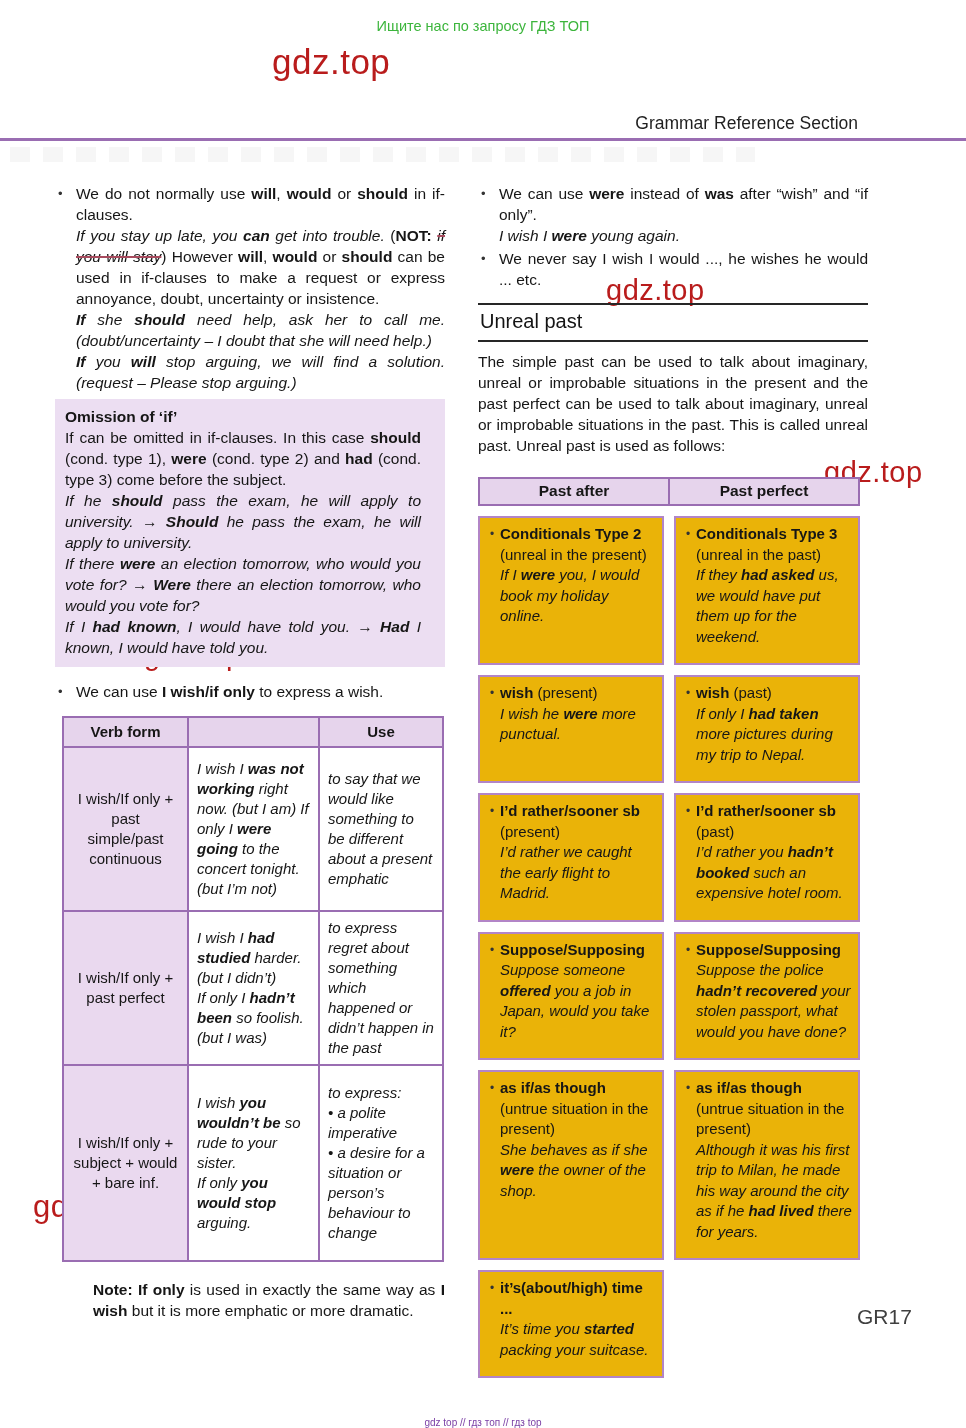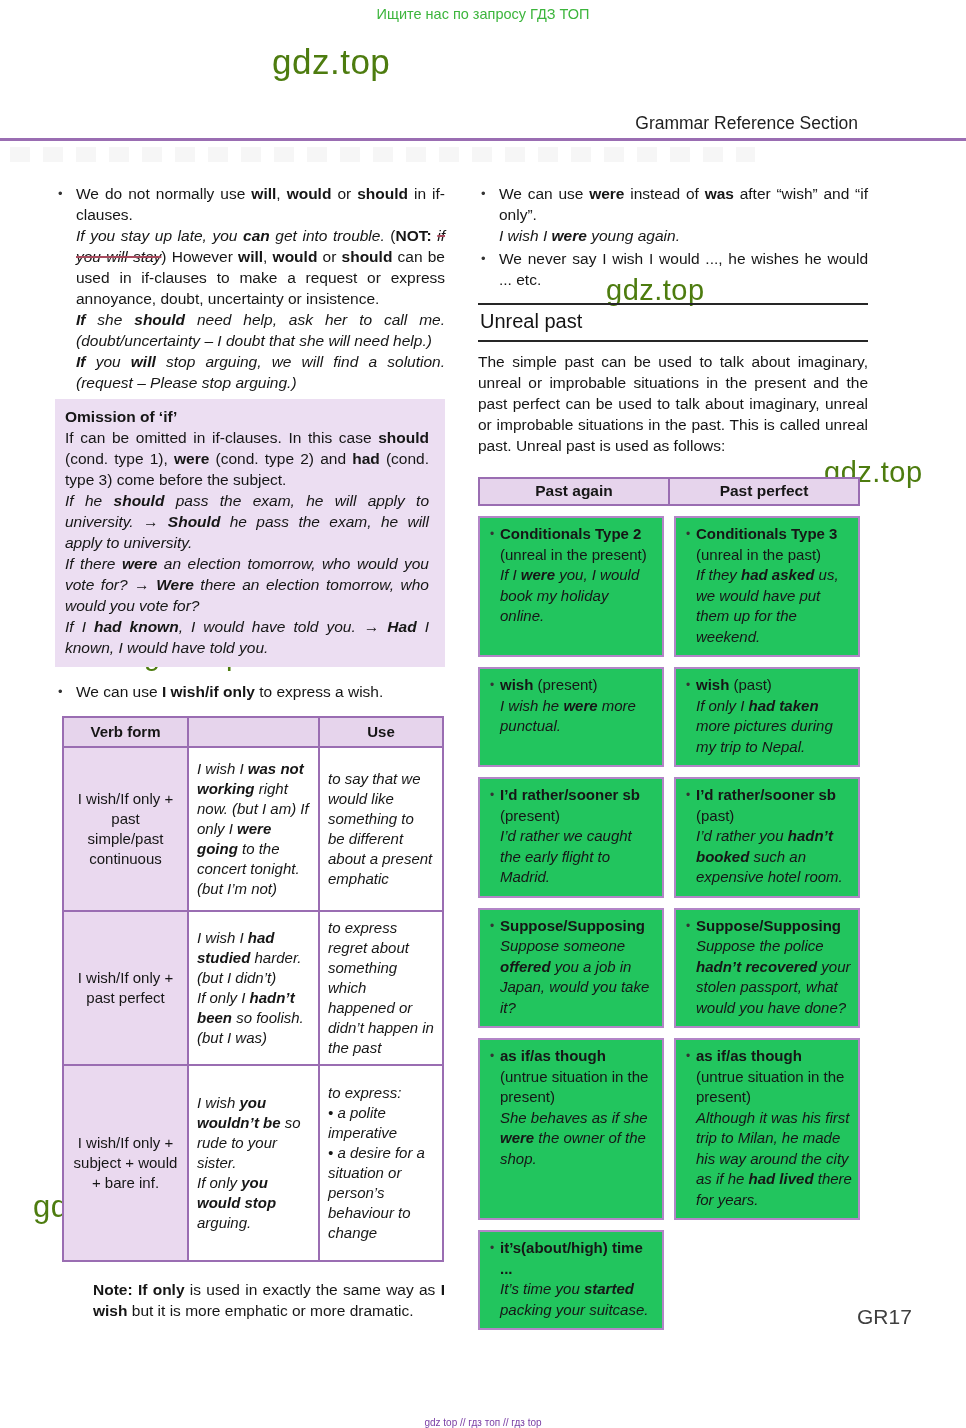--- a/index.html
+++ b/index.html
@@ -6,39 +6,39 @@
   body{
     width:966px;height:1428px;position:relative;background:#ffffff;
     font-family:"Liberation Sans","DejaVu Sans",sans-serif;color:#161616;
     overflow:hidden;
   }
   
   .txt{font-size:15.5px;line-height:21px;text-align:justify;}
   b{font-weight:bold;}
   s{text-decoration:line-through;text-decoration-color:#a84b5e;text-decoration-thickness:2px;}
   
-  .top-link{position:absolute;top:6px;left:0;width:100%;text-align:center;
+  .top-link{position:absolute;top:18px;left:0;width:100%;text-align:center;
     color:#3cb53c;font-size:14.5px;}
   .hdr-title{position:absolute;top:113px;right:108px;font-size:17.5px;color:#1f1f1f;}
   .hdr-rule{position:absolute;top:138px;left:0;width:966px;height:3px;background:#9a6db2;}
   .scan-artifact{position:absolute;top:147px;left:10px;width:745px;height:15px;opacity:.5;
     background:repeating-linear-gradient(90deg,#ededed 0 20px,transparent 20px 33px);}
   
-  .wm{position:absolute;color:#4d7c0f;font-size:29px;letter-spacing:.5px;white-space:nowrap;}
+  .wm{position:absolute;color:#b91c1c;font-size:29px;letter-spacing:.5px;white-space:nowrap;}
   
   .col{position:absolute;width:390px;top:183px;}
   .col-left{left:55px;}
   .col-right{left:478px;}
   
   .bullet{display:flex;margin-bottom:2px;}
   .bullet::before{content:"•";min-width:18px;width:18px;padding-left:3px;
     font-size:13px;line-height:21px;color:#333;}
   .bullet .btxt{flex:1;}
   
-  .obox{background:#ecdef2;margin:6px 0 14px 0;padding:7px 16px 9px 10px;}
+  .obox{background:#ecdef2;margin:6px 0 14px 0;padding:7px 24px 9px 10px;}
   .obox-title{font-weight:bold;font-size:15.5px;line-height:21px;}
   
   .sec{border-top:2px solid #262626;border-bottom:2px solid #262626;
     padding:5px 0 7px 2px;font-size:20px;color:#141414;}
   .sec-wishes{margin-top:15px;}
   .sec-unreal{margin-top:13px;}
   
   table.wtable{border-collapse:collapse;margin:14px 0 0 7px;width:372px;table-layout:fixed;}
   .wtable th,.wtable td{border:2px solid #9a6db2;font-size:15px;line-height:20px;}
   .wtable th{background:#e6d4ec;font-weight:bold;height:26px;text-align:center;}
@@ -50,22 +50,22 @@
   .wtable tr.r2 td{height:182px;}
   .c1{width:121px;} .c2{width:127px;} .c3{width:120px;}
   
   .note{margin:17px 0 0 38px;width:352px;font-size:15.5px;line-height:21px;text-align:justify;}
   
   .pt{margin-top:21px;width:382px;}
   .pt-header{display:flex;border:2px solid #9a6db2;background:#e6d4ec;}
   .pt-h{flex:1;text-align:center;font-weight:bold;font-size:15.5px;padding:3px 0 4px 0;}
   .pt-h + .pt-h{border-left:2px solid #9a6db2;}
   .pt-row{display:flex;gap:10px;margin-top:10px;align-items:stretch;}
-  .pt-cell{width:186px;border:2px solid #b285c7;padding:6px 6px 8px 4px;display:flex;
-    box-sizing:border-box;background:#22c55e;}
+  .pt-cell{width:186px;border:2px solid #b285c7;padding:6px 6px 16px 4px;display:flex;
+    box-sizing:border-box;background:#eab308;}
   .pt-cell::before{content:"•";min-width:16px;width:16px;text-align:center;
     font-size:12px;line-height:20.5px;color:#333;}
   .pt-body{flex:1;font-size:15px;line-height:20.5px;}
   .pt-empty{width:186px;}
   
   .pageno{position:absolute;left:857px;top:1305px;font-size:21px;color:#3f3f3f;}
   .footer{position:absolute;top:1417px;left:0;width:100%;text-align:center;
     color:#7a3fa5;font-size:10px;}
 </style>
 </head>
@@ -135,21 +135,21 @@
   <div class="bullet txt">
     <div class="btxt">We never say I wish I would ..., he wishes he would ... etc.</div>
   </div>
 
   <div class="sec sec-unreal">Unreal past</div>
 
   <div class="txt" style="margin-top:9px;">The simple past can be used to talk about imaginary, unreal or improbable situations in the present and the past perfect can be used to talk about imaginary, unreal or improbable situations in the past. This is called unreal past. Unreal past is used as follows:</div>
 
   <div class="pt">
     <div class="pt-header">
-      <div class="pt-h">Past again</div>
+      <div class="pt-h">Past after</div>
       <div class="pt-h">Past perfect</div>
     </div>
 
     <div class="pt-row">
       <div class="pt-cell">
           <div class="pt-body"><b>Conditionals Type 2</b><br>(unreal in the present)<br><i>If I <b>were</b> you, I would book my holiday online.</i></div>
         </div>
       <div class="pt-cell">
           <div class="pt-body"><b>Conditionals Type 3</b><br>(unreal in the past)<br><i>If they <b>had asked</b> us, we would have put them up for the weekend.</i></div>
         </div>

